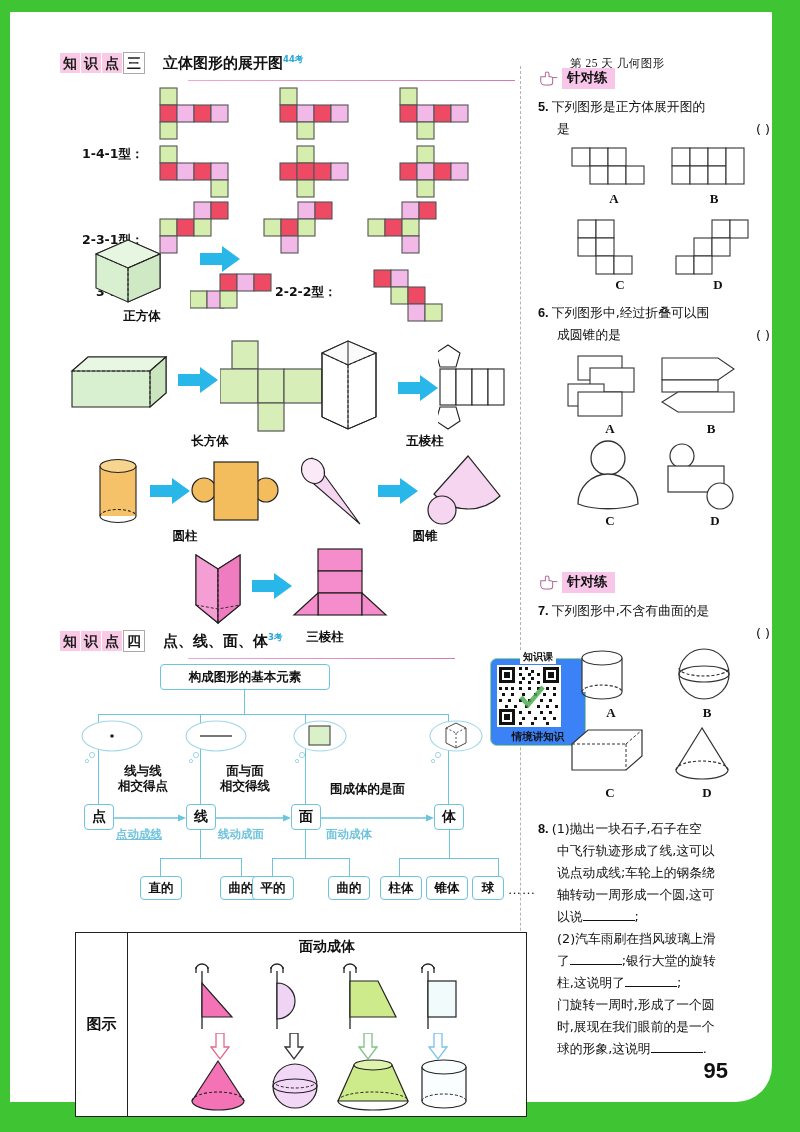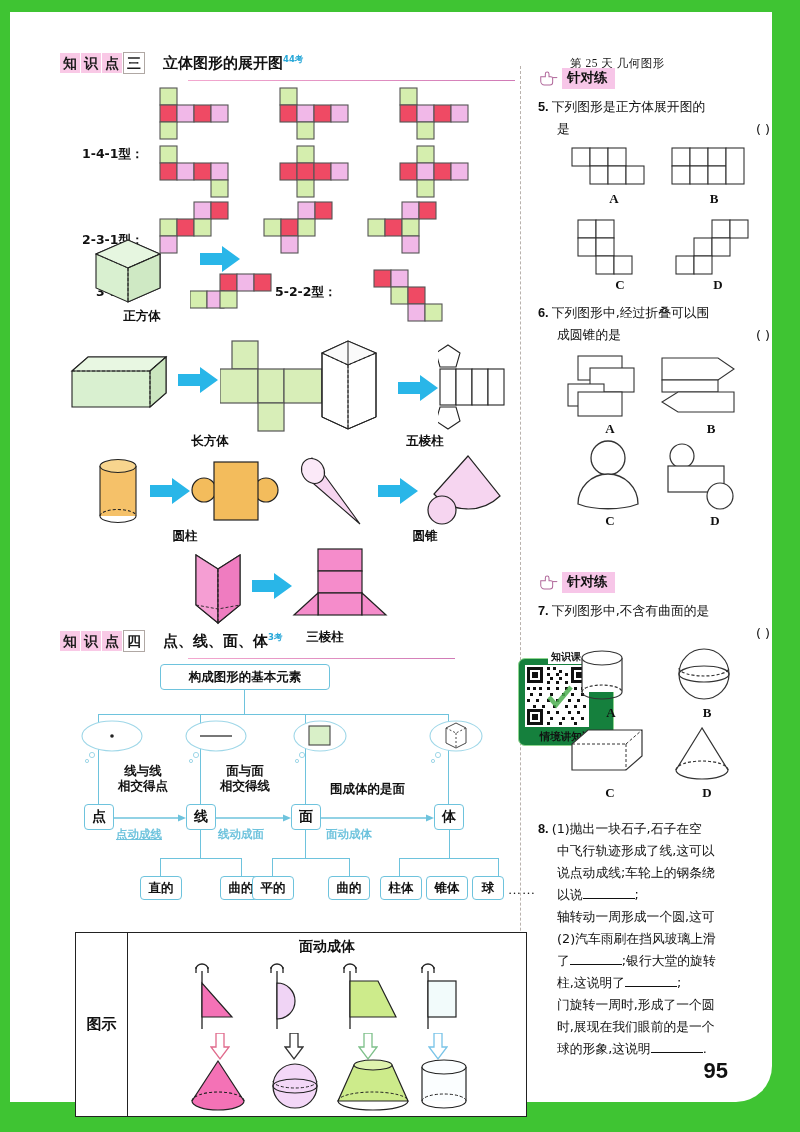--- a/index.html
+++ b/index.html
@@ -101,22 +101,22 @@
     justify-content: center; font-family: "DejaVu Sans", sans-serif;
     font-weight: bold; font-size: 15px; color: #111;
   }
   .btable-title {
     position: absolute; left: 52px; right: 0; top: 5px; text-align: center;
     font-family: "DejaVu Sans", sans-serif; font-weight: bold; font-size: 14px; color: #111;
   }
 
   
   .qr-box {
-    position: absolute; left: 458px; top: 606px; width: 96px; height: 88px;
-    border: 1.5px solid #8fd68f; border-radius: 7px; background: #15803d;
+    position: absolute; left: 430px; top: 606px; width: 96px; height: 88px;
+    border: 1.5px solid #8fd68f; border-radius: 7px; background: #3b82f6;
   }
   .qr-cap {
     position: absolute; left: 0; right: 0; bottom: 1px; text-align: center;
     font-family: "DejaVu Sans", sans-serif; font-size: 10.5px; color: #111; font-weight: bold;
   }
   .qr-top {
     position: absolute; left: 50%; top: -9px; transform: translateX(-50%);
     background: #ffffff; padding: 0 3px; font-family: "DejaVu Sans", sans-serif;
     font-size: 10px; color: #111; font-weight: bold; white-space: nowrap;
   }
@@ -179,21 +179,21 @@
 
 
     <div class="nets-wrap">
 
       <div class="type-label abs" style="left:22px; top:60px;">1-4-1型：</div>
 
       <div class="type-label abs" style="left:22px; top:146px;">2-3-1型：</div>
 
       <div class="type-label abs" style="left:36px; top:198px;">3-3型：</div>
 
-      <div class="type-label abs" style="left:215px; top:198px;">5-2-2型：</div>
+      <div class="type-label abs" style="left:215px; top:198px;">2-2-2型：</div>
 
       <svg class="abs" style="left:22px; top:140px;" width="120" height="90">
         <g stroke="#222" stroke-width="1.1" fill="#d9f0d0">
           <polygon points="14,28 46,14 78,28 78,62 46,76 14,62"></polygon>
           <polygon points="14,28 46,42 78,28 46,14" fill="#e6f6e0"></polygon>
           <polygon points="46,42 78,28 78,62 46,76" fill="#cfe9c4"></polygon>
         </g>
         <g stroke="#222" stroke-width="0.9" fill="none" stroke-dasharray="3,2">
           <path d="M14,28 L46,42 M46,42 L46,76 M46,42 L78,28"></path>
         </g>
@@ -858,24 +858,24 @@
         <div class="opt-label abs" style="left:126px; top:138px; width:86px;">D</div>
       </div>
     </div>
 
     <div class="q">
       <div class="q-text">
         <span class="q-num">8.</span><span>(1)抛出一块石子,石子在空</span>
       </div>
       <div class="q-text q-indent">中飞行轨迹形成了线,这可以</div>
       <div class="q-text q-indent">说点动成线;车轮上的钢条绕</div>
+      <div class="q-text q-indent">轴转动一周形成一个圆,这可</div>
       <div class="q-text q-indent">
         <span>以说</span><span class="blank"></span><span>;</span>
       </div>
-      <div class="q-text q-indent">轴转动一周形成一个圆,这可</div>
 
       <div class="q-text q-indent">(2)汽车雨刷在挡风玻璃上滑</div>
       <div class="q-text q-indent">
         <span>了</span><span class="blank"></span><span>;银行大堂的旋转</span>
       </div>
       <div class="q-text q-indent">
         <span>柱,这说明了</span><span class="blank"></span><span>;</span>
       </div>
       <div class="q-text q-indent">门旋转一周时,形成了一个圆</div>
 

